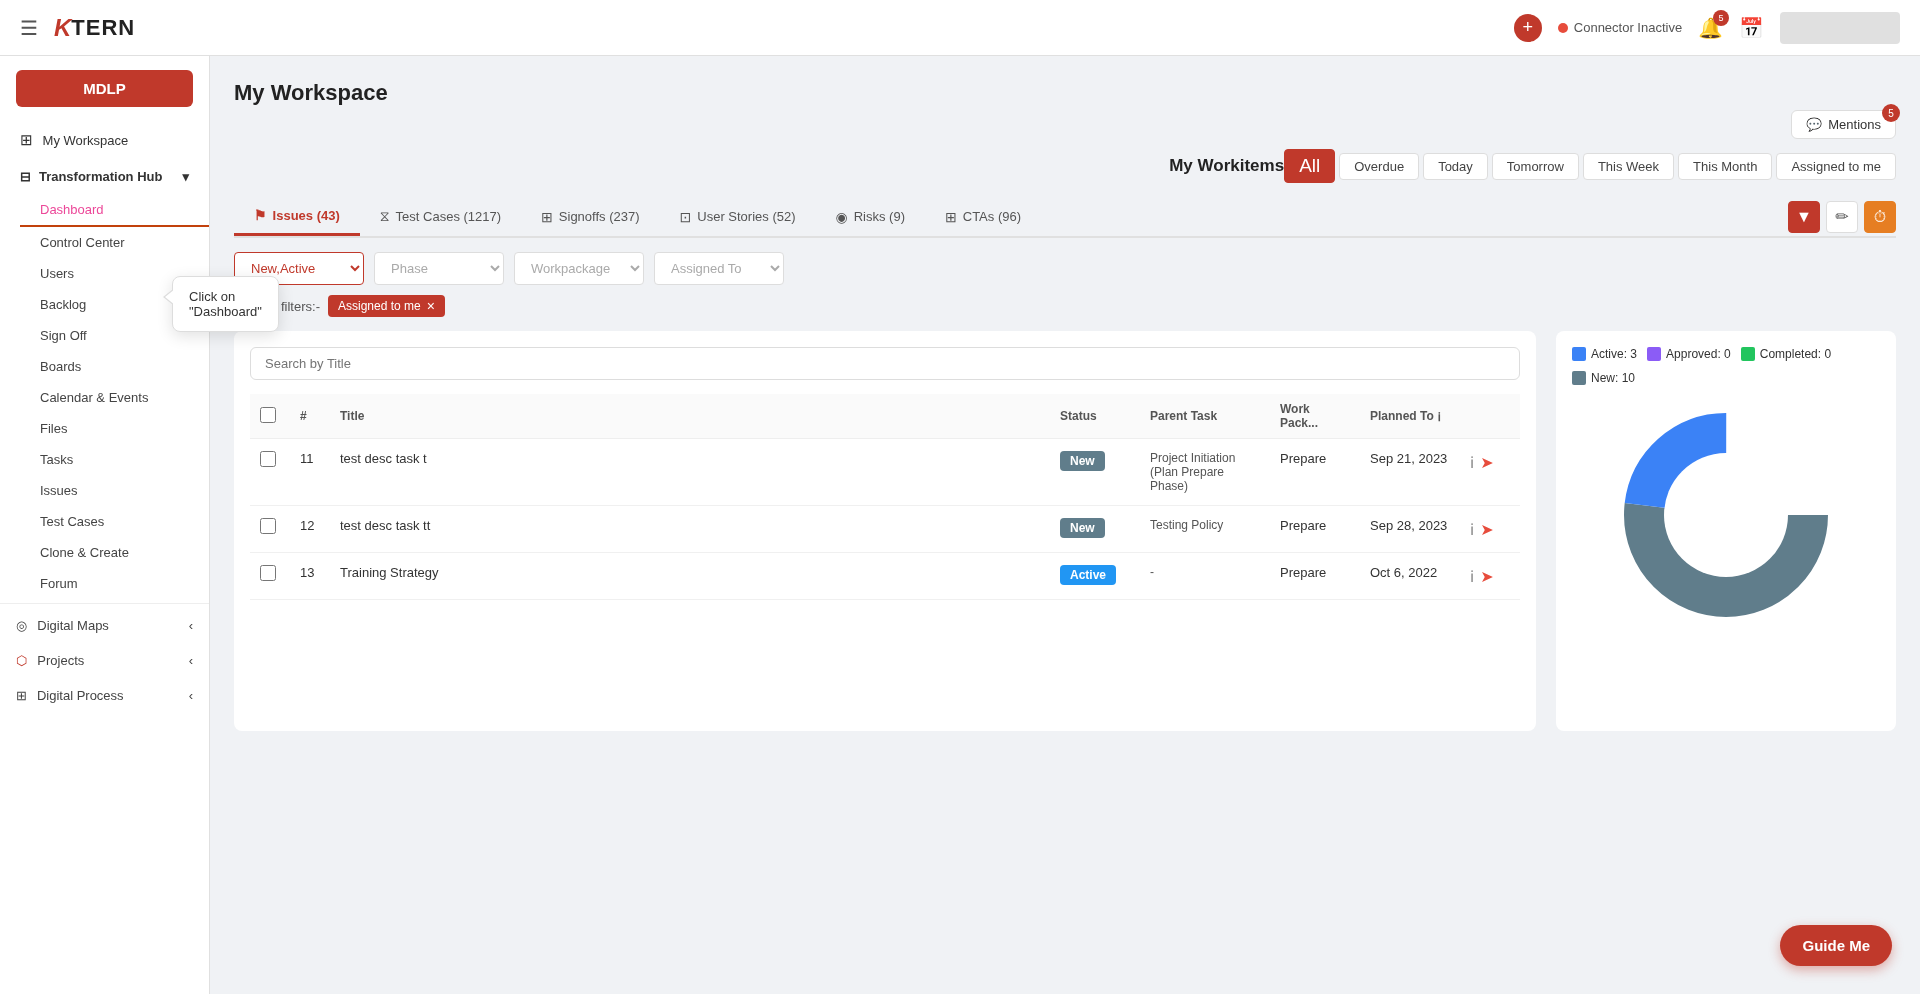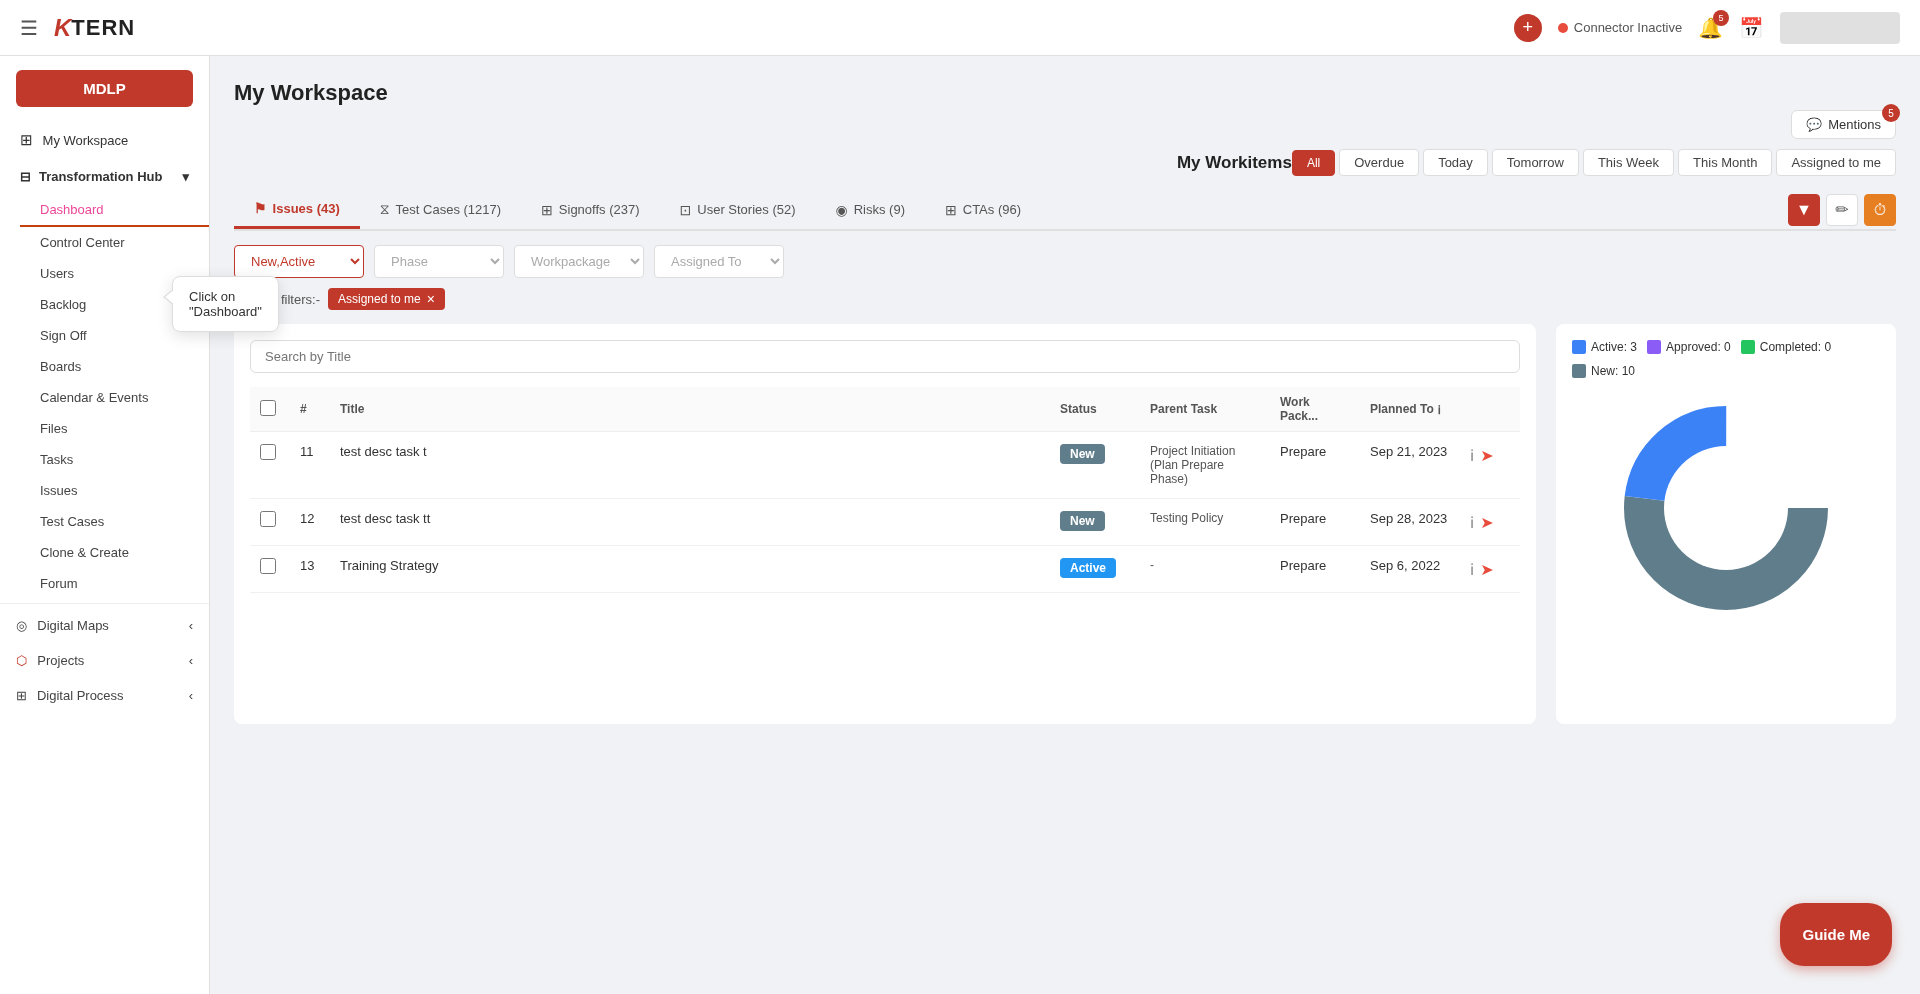--- a/index.html
+++ b/index.html
@@ -53,21 +53,21 @@
 
     
     .mentions-bar { display: flex; justify-content: flex-end; margin-bottom: 10px; position: relative; }
     .mentions-btn { display: flex; align-items: center; gap: 6px; background: #fff; border: 1px solid #ddd; border-radius: 6px; padding: 6px 14px; cursor: pointer; font-size: 13px; color: #333; }
     .mentions-badge { position: absolute; top: -6px; right: -4px; background: #c0392b; color: #fff; border-radius: 50%; width: 18px; height: 18px; font-size: 10px; display: flex; align-items: center; justify-content: center; }
 
     
     .workitems-header { display: flex; align-items: center; justify-content: flex-end; margin-bottom: 14px; }
     .workitems-title { font-size: 17px; font-weight: 700; color: #222; }
     .filter-tabs { display: flex; align-items: center; gap: 4px; }
-    .filter-tab { padding: 5px 14px; border-radius: 4px; border: 1px solid #ddd; background: #fff; cursor: pointer; font-size: 12px; color: #444; }
+    .filter-tab { padding: 5px 14px; border-radius: 4px; border: 1px solid #ddd; background: #fff; cursor: pointer; font-size: 19px; color: #444; }
     .filter-tab.active { background: #c0392b; color: #fff; border-color: #c0392b; }
     .filter-tab-text { padding: 5px 14px; border-radius: 4px; border: 1px solid #ddd; background: #fff; cursor: pointer; font-size: 13px; color: #444; }
 
     
     .tab-bar { display: flex; align-items: center; gap: 0; border-bottom: 2px solid #e0e0e0; margin-bottom: 14px; }
     .tab { padding: 10px 20px; cursor: pointer; font-size: 13px; color: #555; white-space: nowrap; display: flex; align-items: center; gap: 6px; }
     .tab.active { border-bottom: 3px solid #c0392b; color: #c0392b; font-weight: 600; }
     .tab-icon { font-size: 14px; }
 
     
@@ -121,21 +121,21 @@
       left: 160px; top: 220px; white-space: nowrap;
     }
     .callout-arrow { position: absolute; left: -10px; top: 12px; width: 0; height: 0;
       border-top: 8px solid transparent; border-bottom: 8px solid transparent; border-right: 10px solid #ddd; }
     .callout-arrow-inner { position: absolute; left: -8px; top: 12px; width: 0; height: 0;
       border-top: 8px solid transparent; border-bottom: 8px solid transparent; border-right: 10px solid #fff; }
 
     
     .guide-me-btn {
       position: fixed; bottom: 28px; right: 28px; background: #c0392b; color: #fff;
-      border-radius: 24px; padding: 23px 22px; font-size: 15px; font-weight: 600; cursor: pointer;
+      border-radius: 24px; padding: 12px 22px; font-size: 15px; font-weight: 600; cursor: pointer;
       box-shadow: 0 4px 12px rgba(192,57,43,0.4); z-index: 300;
     }
 
     
     ::-webkit-scrollbar { width: 6px; }
     ::-webkit-scrollbar-thumb { background: #ccc; border-radius: 3px; }
     .icon-btn { width: 32px; height: 32px; display: flex; align-items: center; justify-content: center; border-radius: 4px; cursor: pointer; border: 1px solid #ddd; background: #fff; color: #555; font-size: 16px; }
     .icon-btn.orange { background: #e67e22; border-color: #e67e22; color: #fff; }
     .icon-btn.red { background: #c0392b; border-color: #c0392b; color: #fff; }
 
@@ -389,21 +389,21 @@
         </div>
       </td>
     </tr>
             <tr>
       <td><input type="checkbox" class="checkbox" style=""></td>
       <td>13</td>
       <td style="color:#333;cursor:pointer;">Training Strategy</td>
       <td><span class="status-badge status-active">Active</span></td>
       <td style="font-size:12px;color:#555;">-</td>
       <td>Prepare</td>
-      <td>Sep 6, 2022</td>
+      <td>Oct 6, 2022</td>
       <td>
         <div class="row-actions">
           <span class="row-icon" title="Info">ℹ</span>
           <span class="row-icon red" title="Navigate">➤</span>
         </div>
       </td>
     </tr>
           </tbody>
       </table>
     </div>

